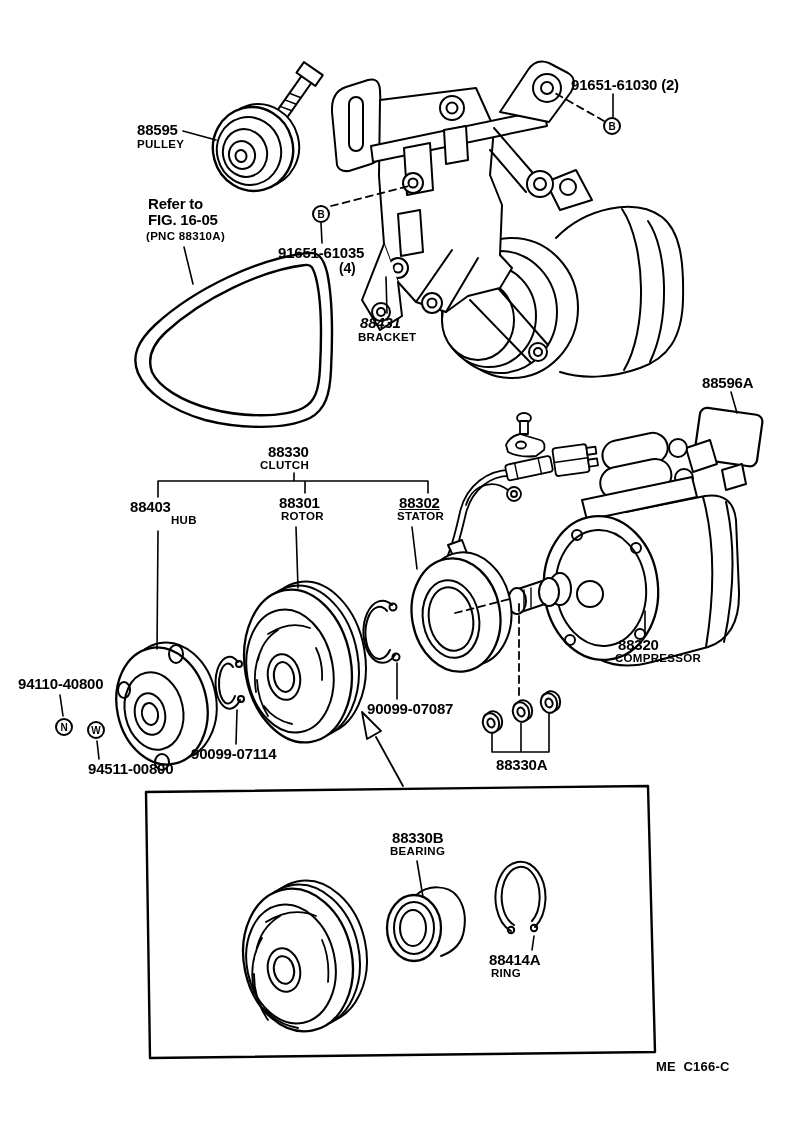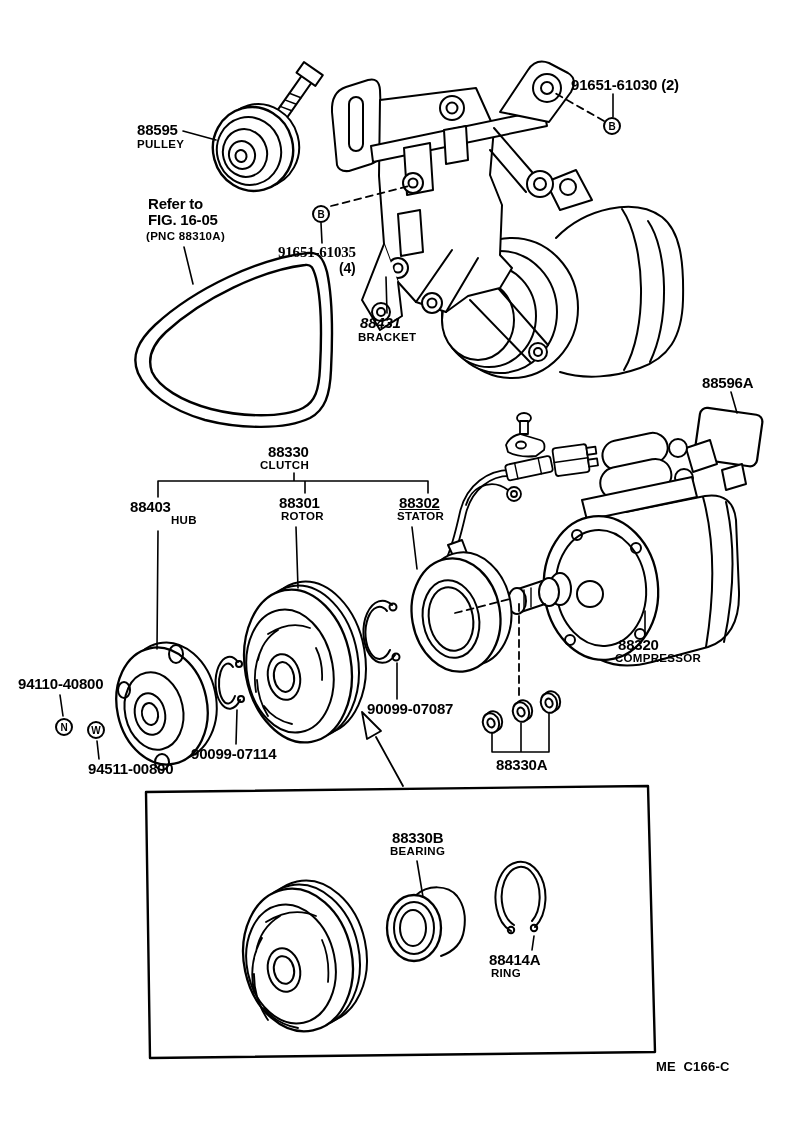--- a/index.html
+++ b/index.html
@@ -258,21 +258,21 @@
   <div class="lbl" style="left:571px;top:77px;">91651-61030 (2)</div>
   <div class="sym" style="left:603px;top:117px;">B</div>
 
   <div class="lbl" style="left:137px;top:122px;">88595</div>
   <div class="lbl sub" style="left:137px;top:139px;">PULLEY</div>
 
   <div class="lbl" style="left:148px;top:196px;">Refer to</div>
   <div class="lbl" style="left:148px;top:212px;">FIG. 16-05</div>
   <div class="lbl sub" style="left:146px;top:231px;">(PNC 88310A)</div>
 
-  <div class="lbl" style="left:278px;top:245px;font-family:Liberation Serif, serif;">91651-61035</div>
+  <div class="lbl" style="left:278px;top:245px;">91651-61035</div>
   <div class="lbl qty" style="left:339px;top:261px;">(4)</div>
   <div class="sym" style="left:312px;top:205px;">B</div>
 
   <div class="lbl" style="left:360px;top:315px;font-style:italic;">88431</div>
   <div class="lbl sub" style="left:358px;top:332px;">BRACKET</div>
 
   <div class="lbl" style="left:702px;top:375px;">88596A</div>
 
   <div class="lbl" style="left:268px;top:444px;">88330</div>
   <div class="lbl sub" style="left:260px;top:460px;text-align:center;">CLUTCH</div>

